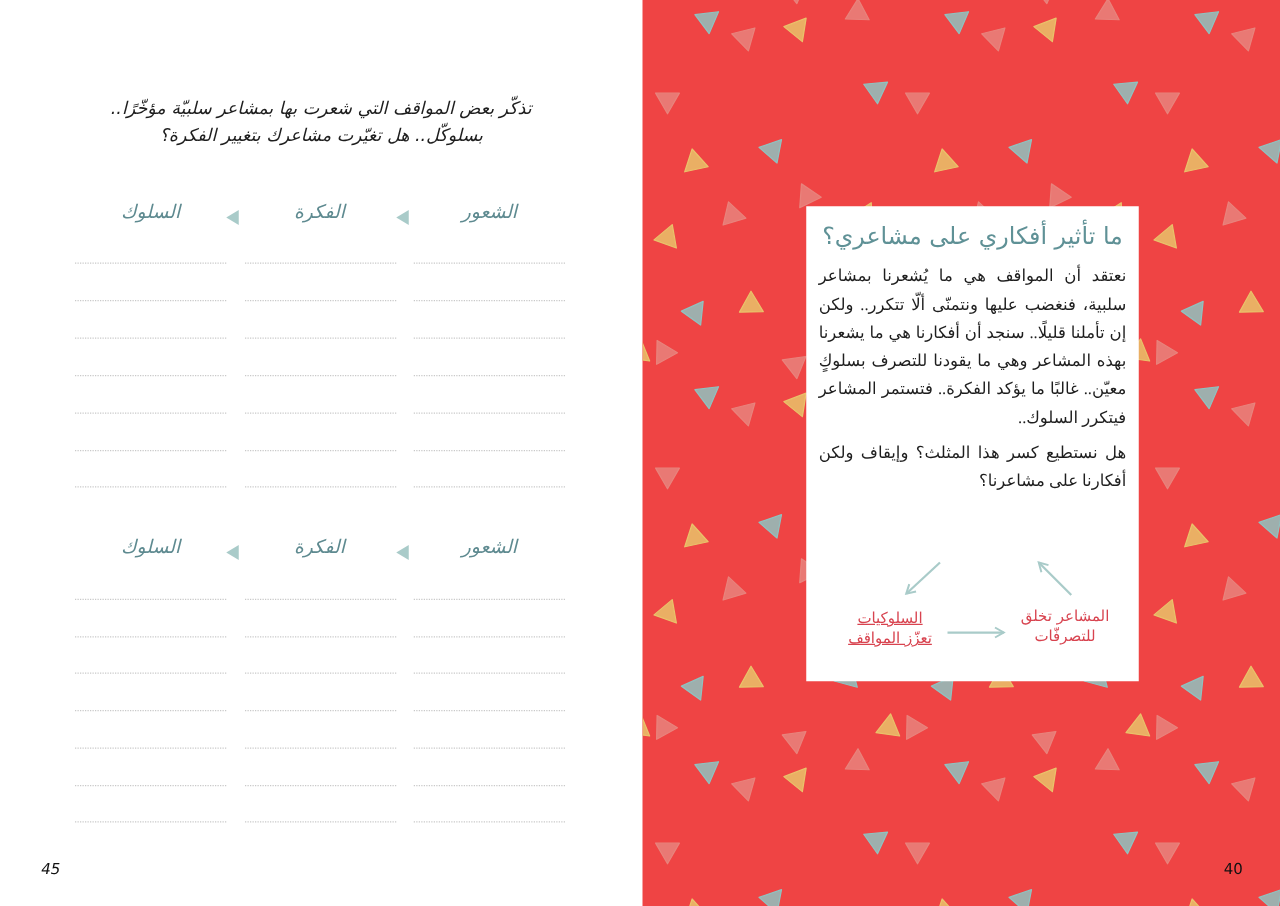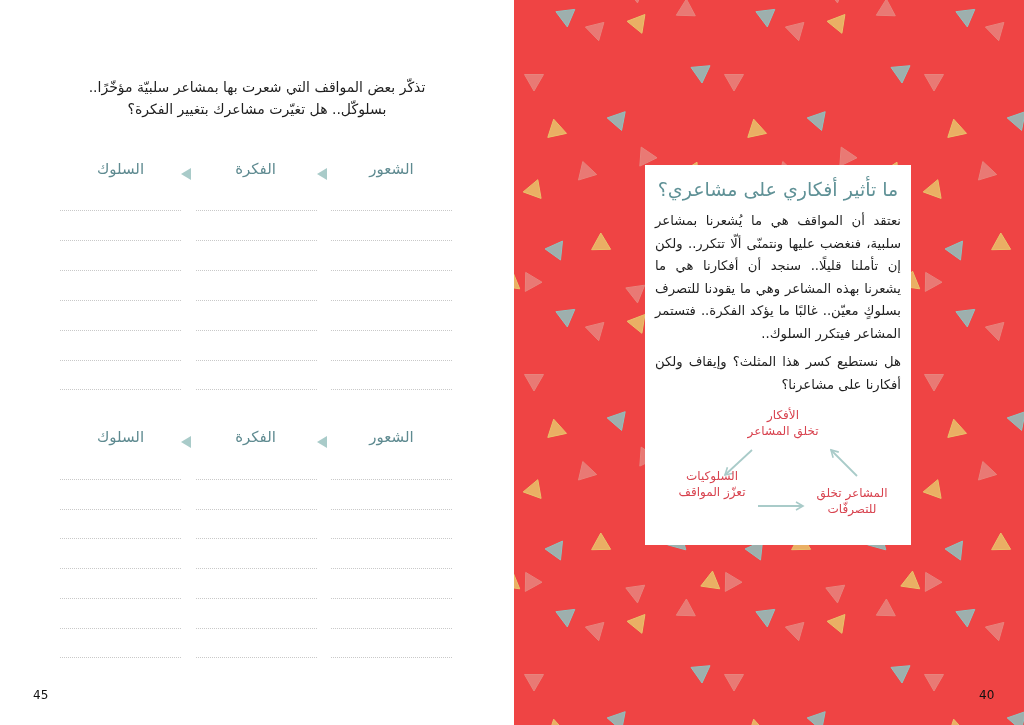--- a/index.html
+++ b/index.html
@@ -1,31 +1,31 @@
 <!DOCTYPE html>
 <html><head>
 <meta charset="utf-8">
 <style>
   html, body { margin: 0; padding: 0; }
   body { width: 1024px; height: 725px; position: relative; overflow: hidden; background: #ffffff; font-family: "DejaVu Sans", sans-serif; }
   .page { position: absolute; top: 0; height: 725px; }
-  .page-left { left: 0; width: 514px; background: #ffffff; }
+  .page-left { left: 0; width: 514px; background: #ffffff; font-style: italic; }
   .page-right { left: 514px; width: 510px; background: #ef4444; overflow: hidden; }
   .pattern { position: absolute; left: 0; top: 0; width: 510px; height: 725px; }
   .intro { position: absolute; left: 60px; width: 394px; top: 76px; text-align: center; direction: rtl; font-size: 14px; line-height: 22px; color: #1e1e1e; }
   .intro div { margin: 0; }
   .hdr { position: absolute; left: 60px; width: 392px; height: 26px; direction: rtl; }
   .hdr .col { position: absolute; top: 0; width: 121px; text-align: center; font-size: 15px; color: #5e8a90; }
   .hdr .arrow { position: absolute; top: 8px; width: 0; height: 0; border-top: 6px solid transparent; border-bottom: 6px solid transparent; border-right: 10px solid #a9cbc9; }
   .line { position: absolute; height: 0; border-top: 1.4px dotted #c9c9c9; }
   .pnum { position: absolute; top: 688px; font-size: 12px; color: #111; font-family: "DejaVu Sans", sans-serif; }
   .box { position: absolute; left: 131px; top: 165px; width: 266px; height: 380px; background: #ffffff; }
   .box-title { position: absolute; left: 0; right: 0; top: 13px; text-align: center; direction: rtl; font-size: 19px; color: #5f9196; }
   .box-body { position: absolute; left: 10px; right: 10px; top: 45px; direction: rtl; text-align: justify; font-size: 13.2px; line-height: 22.5px; color: #1e1e1e; }
-  .box-body p { margin: 0 0 6px 0; }
+  .box-body p { margin: 0 0 6px 0; font-family: Liberation Serif, serif; }
   .cycle-label { position: absolute; direction: rtl; text-align: center; font-size: 12px; line-height: 16px; color: #d8434f; }
   .cycle-svg { position: absolute; left: 0; top: 0; }
 </style>
 </head>
 <body>
 
 <div class="page page-left">
   <div class="intro">
     <div>تذكّر بعض المواقف التي شعرت بها بمشاعر سلبيّة مؤخّرًا..</div>
     <div>بسلوكّل.. هل تغيّرت مشاعرك بتغيير الفكرة؟</div>
@@ -561,28 +561,24 @@
       <defs>
         <marker id="ah" markerWidth="10" markerHeight="10" refX="8" refY="5" orient="auto" markerUnits="userSpaceOnUse">
           <path d="M1,1 L8,5 L1,9" fill="none" stroke="#a9cbc9" stroke-width="1.6"></path>
         </marker>
       </defs>
       <line x1="107" y1="285" x2="80" y2="310" stroke="#a9cbc9" stroke-width="1.8" marker-end="url(#ah)"></line>
       <line x1="113" y1="341" x2="158" y2="341" stroke="#a9cbc9" stroke-width="1.8" marker-end="url(#ah)"></line>
       <line x1="212" y1="311" x2="186" y2="285" stroke="#a9cbc9" stroke-width="1.8" marker-end="url(#ah)"></line>
     </svg>
 
-    <div class="cycle-label" style="left:88px; width:100px; top:242px;">
-      <div>الأفكار</div>
-      <div>تخلق المشاعر</div>
-    </div>
     <div class="cycle-label" style="left:162px; width:90px; top:320px;">
       <div>المشاعر تخلق</div>
       <div>للتصرفّات</div>
     </div>
-    <div class="cycle-label" style="left:22px; width:90px; top:303px;">
+    <div class="cycle-label" style="left:22px; width:90px; top:321px;text-decoration:underline;">
       <div>السلوكيات</div>
       <div>تعزّز المواقف</div>
     </div>
   </div>
 
   <div class="pnum" style="left:465px;">40</div>
 </div>
 
 </body></html>

